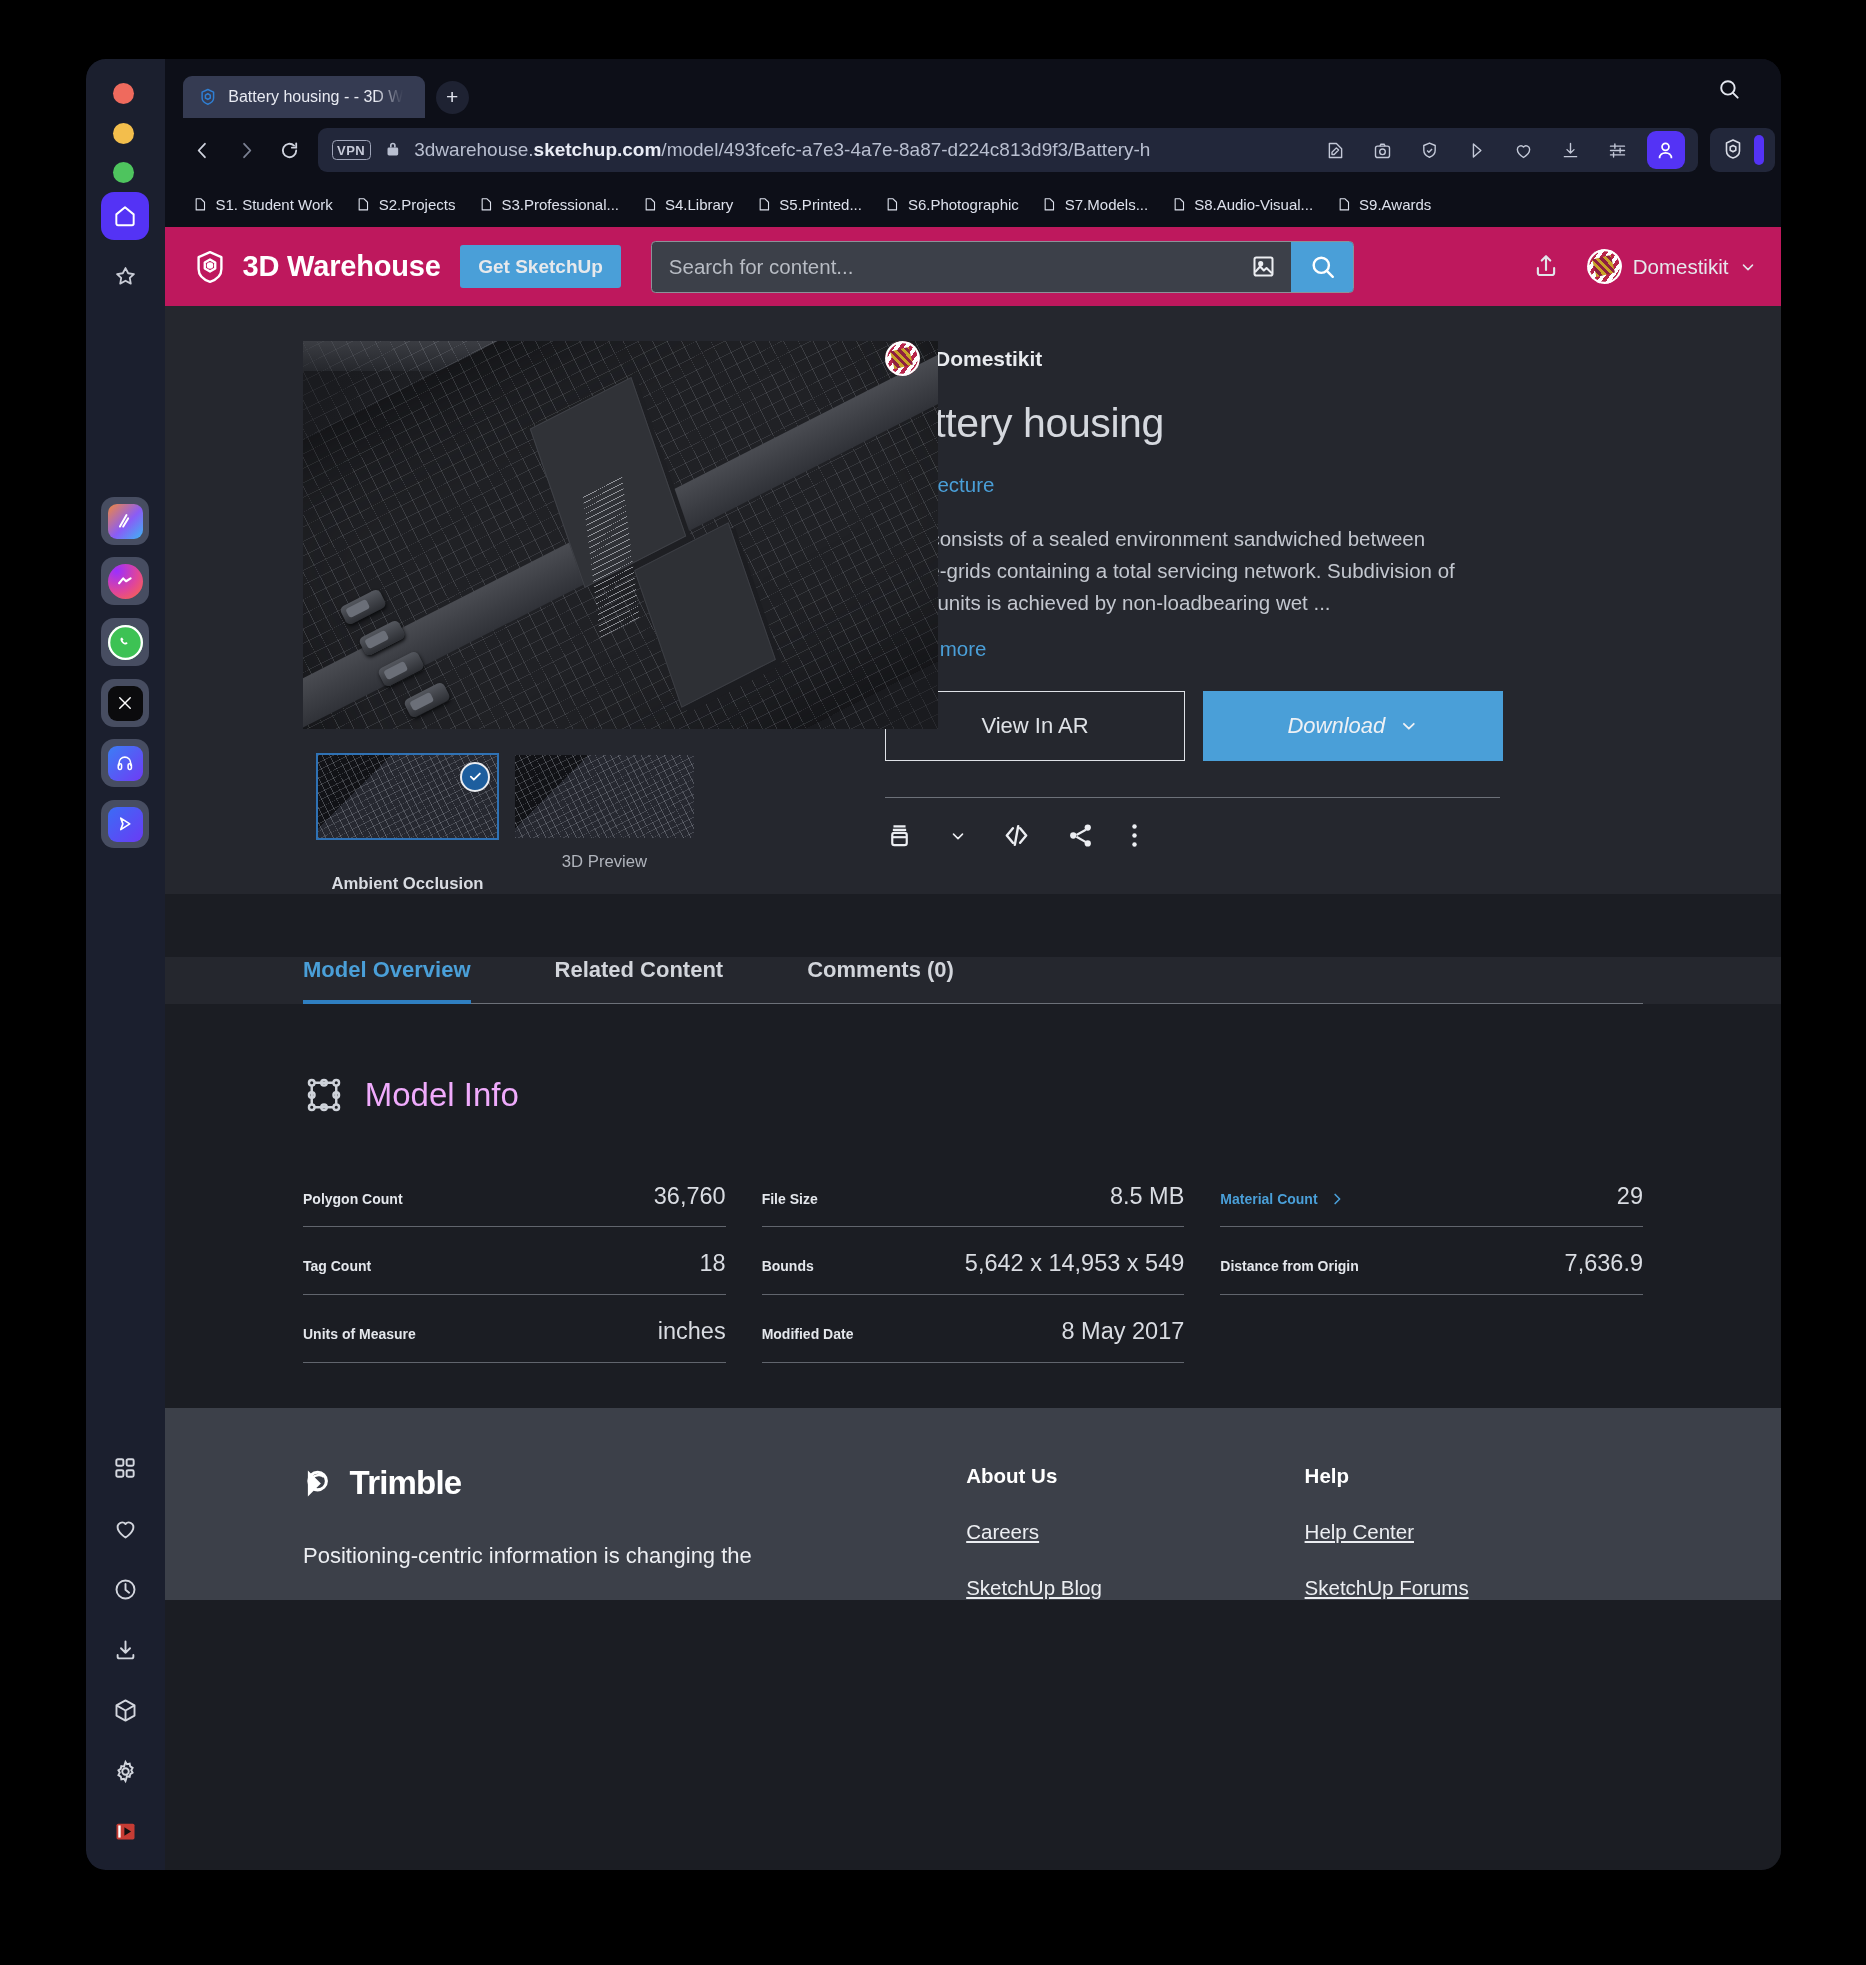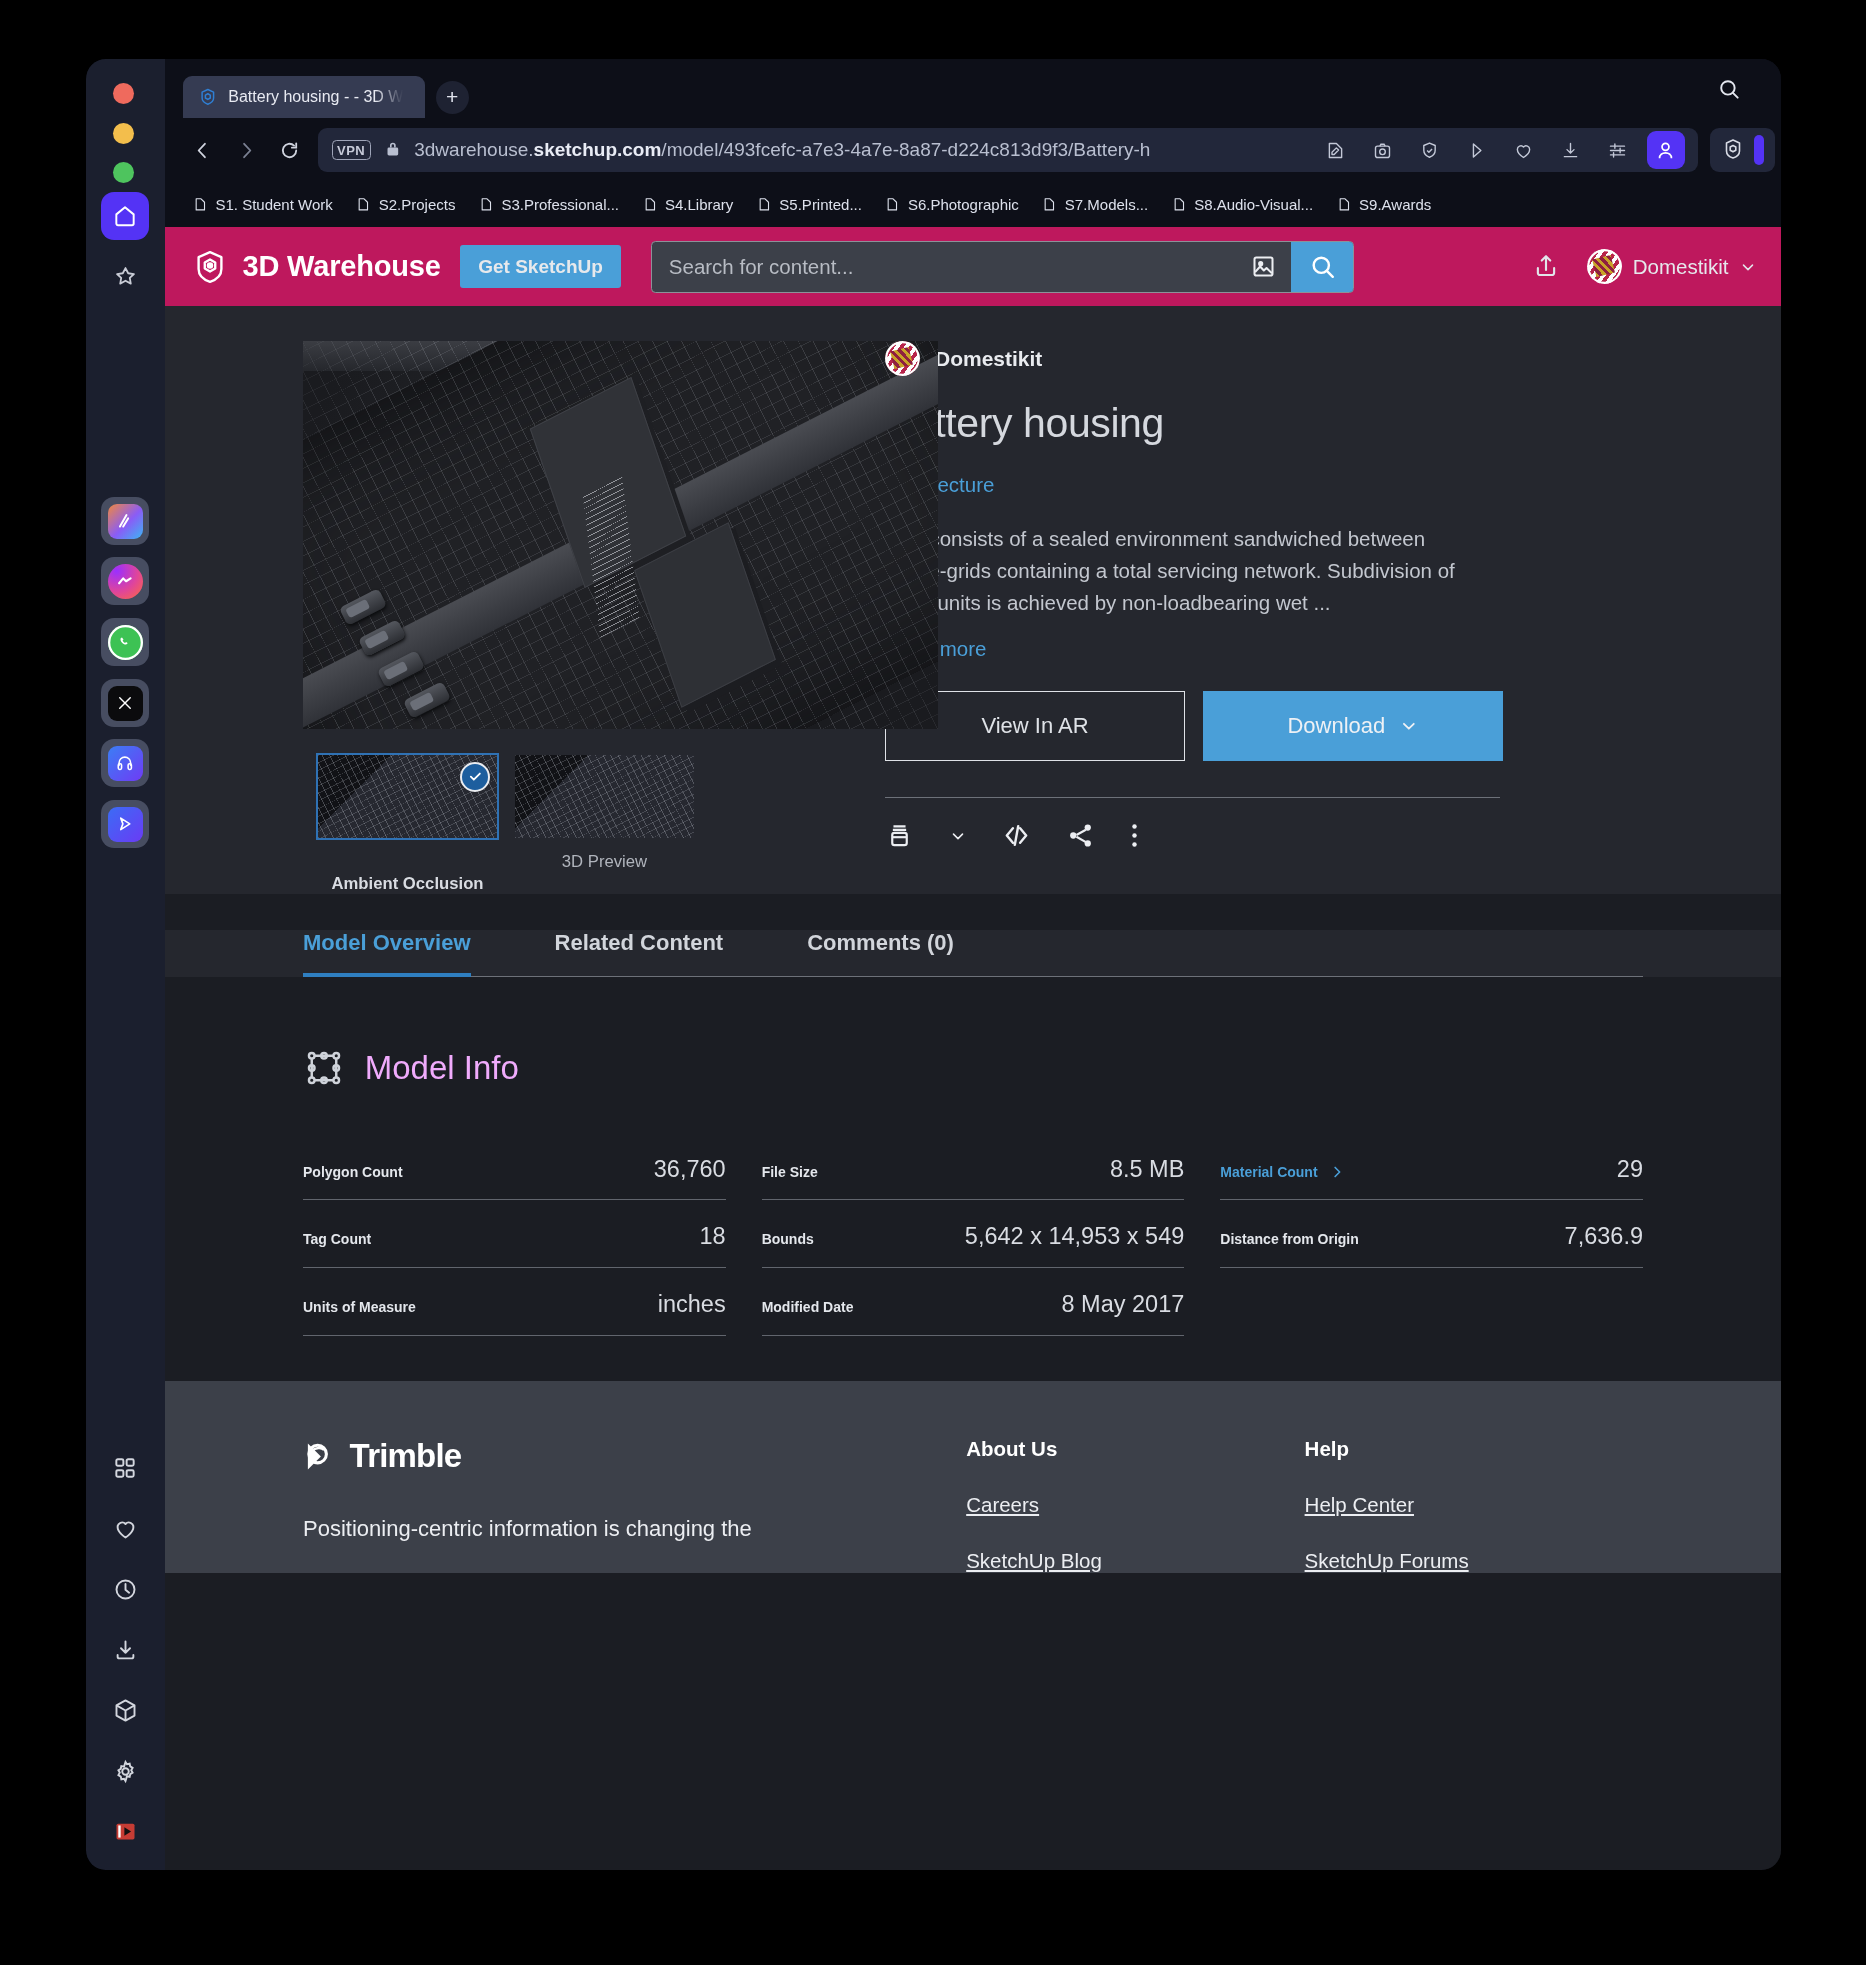--- a/index.html
+++ b/index.html
@@ -313,29 +313,30 @@
     width: 300px; height: 70px; border: 1.1px solid #dfe2e7;
     background: transparent; color: #dfe2e7; font-size: 22px;
     display: flex; align-items: center; justify-content: center;
     font-family: "Liberation Sans", sans-serif;
   }
   #download-btn {
     width: 300px; height: 70px; background: #4a9fd8;
     color: #eef1f5; font-size: 22px;
     display: flex; align-items: center; justify-content: center; gap: 13.6px;
     font-family: "Liberation Sans", sans-serif;
+    font-style: italic;
   }
   #action-divider { height: 1.1px; background: #6d7179; margin-top: 36px; width: 615px; }
   #action-icons {
     display: flex; align-items: center; gap: 35px;
     margin-top: 23px; color: #eceef2;
   }
 
   
-  #tabs-wrap { margin-top: 36px; padding: 0 138px; background: #25272e; }
+  #tabs-wrap { margin-top: 63px; padding: 0 138px; background: #25272e; }
   #tabs { display: flex; gap: 0; border-bottom: 1.5px solid #6d7179; }
   .ptab {
     font-size: 22px; color: #d2d5db; font-weight: 700;
     padding: 0 42px 19.7px 0; margin-right: 42px;
     position: relative;
   }
   .ptab.active { color: #4a9fd8; }
   .ptab.active::after {
     content:""; position:absolute; left:0; right:42px; bottom:-1.5px;
     height:3.8px; background:#2f7fc1;

